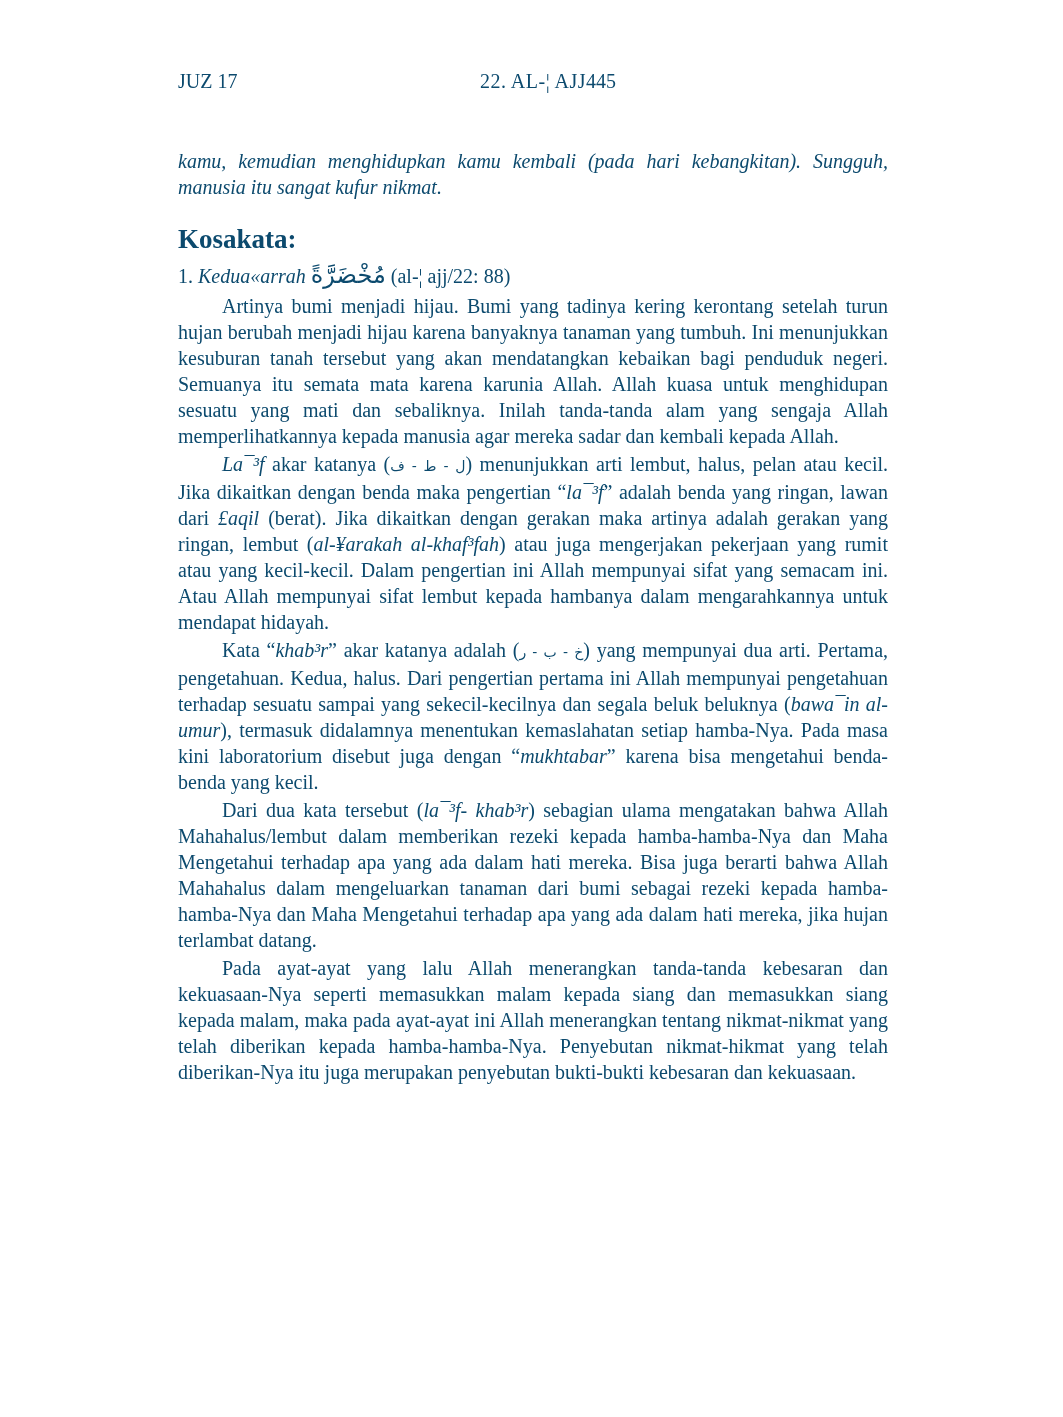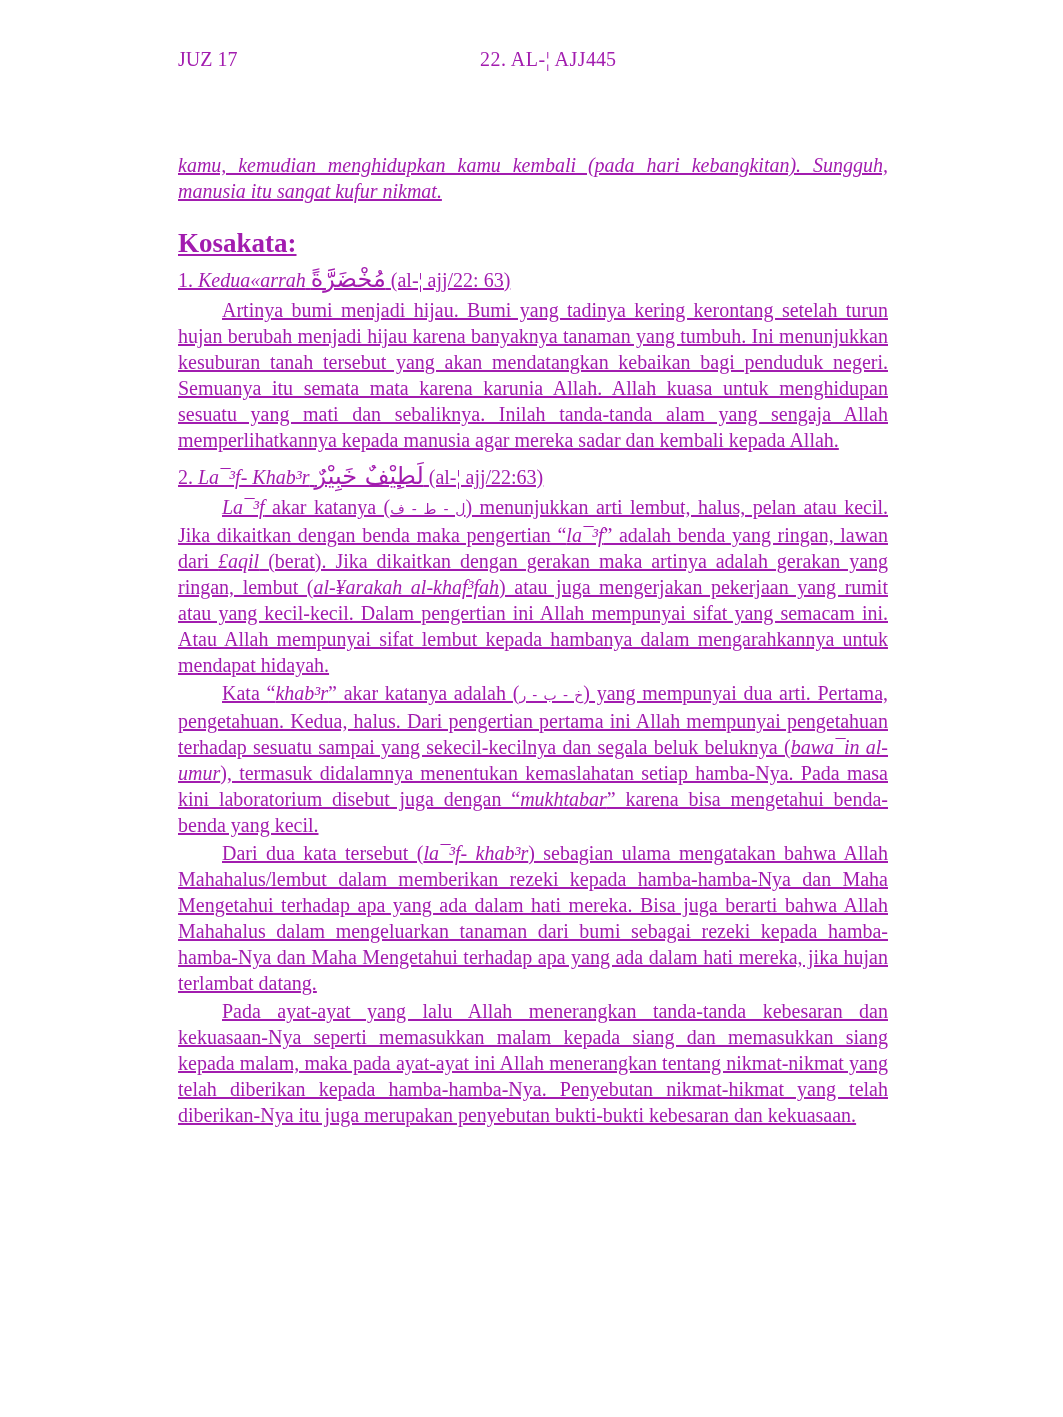--- a/index.html
+++ b/index.html
@@ -6,40 +6,39 @@
     margin: 0;
     padding: 0;
     background: #ffffff;
   }
   .page {
     position: relative;
     width: 1063px;
     height: 1417px;
     margin: 0 auto;
     background: #ffffff;
-    color: #a21caf;
+    color: #0c4a6e;
     font-family: "Liberation Serif", "DejaVu Serif", serif;
     font-size: 20px;
     line-height: 26px;
     box-sizing: border-box;
-    padding: 46px 175px 40px 178px;
+    padding: 68px 175px 40px 178px;
     overflow: hidden;
   }
   .page-header {
     display: grid;
     grid-template-columns: 1fr auto 1fr;
     align-items: baseline;
   }
   .page-header .hdr-left   { text-align: left; }
   .page-header .hdr-center { text-align: left; letter-spacing: 0.5px; }
   .page-header .hdr-right  { }
 
   .page-body {
-    margin-top: 80px;
-    text-decoration: underline;
+    margin-top: 54px;
   }
   p {
     margin: 0;
     text-align: justify;
   }
   .cont-para {
     font-style: italic;
   }
   .section-heading {
     font-size: 27px;
@@ -90,24 +89,23 @@
     <span class="hdr-center">22. AL-¦ AJJ</span>
     <span class="hdr-right">445</span>
   </header>
 
   <main class="page-body">
 
     <p class="cont-para"><span class="seg-i">kamu, kemudian menghidupkan kamu kembali (pada hari kebangkitan). Sungguh, manusia itu sangat kufur nikmat.</span></p>
 
     <h2 class="section-heading">Kosakata:</h2>
 
-    <p class="entry-line"><span class="seg-n">1. </span><span class="seg-i">Kedua«arrah</span><span class="seg-n">  </span><span class="seg-ar">مُخْضَرَّةً</span><span class="seg-n">   (al-¦ ajj/22: 63)</span></p>
+    <p class="entry-line"><span class="seg-n">1. </span><span class="seg-i">Kedua«arrah</span><span class="seg-n">  </span><span class="seg-ar">مُخْضَرَّةً</span><span class="seg-n">   (al-¦ ajj/22: 88)</span></p>
     <p class="body-para"><span class="seg-n">Artinya bumi menjadi hijau. Bumi yang tadinya kering kerontang setelah turun hujan berubah menjadi hijau karena banyaknya tanaman yang tumbuh. Ini menunjukkan kesuburan tanah tersebut yang akan mendatangkan kebaikan bagi penduduk negeri. Semuanya itu semata mata karena karunia Allah. Allah kuasa untuk menghidupan sesuatu yang mati dan sebaliknya. Inilah tanda-tanda alam yang sengaja Allah memperlihatkannya kepada manusia agar mereka sadar dan kembali kepada Allah.</span></p>
 
-    <p class="entry-line"><span class="seg-n">2. </span><span class="seg-i">La¯³f- Khab³r</span><span class="seg-n"> </span><span class="seg-ar">لَطِيْفٌ خَبِيْرٌ</span><span class="seg-n">  (al-¦ ajj/22:63)</span></p>
     <p class="body-para"><span class="seg-i">La¯³f</span><span class="seg-n"> akar katanya (</span><span class="seg-arr">ل - ط - ف</span><span class="seg-n">) menunjukkan arti lembut, halus, pelan atau kecil. Jika dikaitkan dengan benda maka pengertian “</span><span class="seg-i">la¯³f</span><span class="seg-n">” adalah benda yang ringan, lawan dari </span><span class="seg-i">£aqil</span><span class="seg-n"> (berat). Jika dikaitkan dengan gerakan maka artinya adalah gerakan yang ringan, lembut (</span><span class="seg-i">al-¥arakah al-khaf³fah</span><span class="seg-n">) atau juga mengerjakan pekerjaan yang rumit atau yang kecil-kecil. Dalam pengertian ini Allah mempunyai sifat yang semacam ini. Atau Allah mempunyai sifat lembut kepada hambanya dalam mengarahkannya untuk mendapat hidayah.</span></p>
     <p class="body-para"><span class="seg-n">Kata “</span><span class="seg-i">khab³r</span><span class="seg-n">” akar katanya adalah (</span><span class="seg-arr">خ - ب - ر</span><span class="seg-n">) yang mempunyai dua arti. Pertama, pengetahuan. Kedua, halus. Dari pengertian pertama ini Allah mempunyai pengetahuan terhadap sesuatu sampai yang sekecil-kecilnya dan segala beluk beluknya (</span><span class="seg-i">bawa¯in al-umur</span><span class="seg-n">), termasuk didalamnya menentukan kemaslahatan setiap hamba-Nya. Pada masa kini laboratorium disebut juga dengan “</span><span class="seg-i">mukhtabar</span><span class="seg-n">” karena bisa mengetahui benda-benda yang kecil.</span></p>
     <p class="body-para"><span class="seg-n">Dari dua kata tersebut (</span><span class="seg-i">la¯³f- khab³r</span><span class="seg-n">) sebagian ulama mengatakan bahwa Allah Mahahalus/lembut dalam memberikan rezeki kepada hamba-hamba-Nya dan Maha Mengetahui terhadap apa yang ada dalam hati mereka. Bisa juga berarti bahwa Allah Mahahalus dalam mengeluarkan tanaman dari bumi sebagai rezeki kepada hamba-hamba-Nya dan Maha Mengetahui terhadap apa yang ada dalam hati mereka, jika hujan terlambat datang.</span></p>
 
     <div class="munasabah-block">
       <p class="body-para"><span class="seg-n">Pada ayat-ayat yang lalu Allah menerangkan tanda-tanda kebesaran dan kekuasaan-Nya seperti memasukkan malam kepada siang dan memasukkan siang kepada malam, maka pada ayat-ayat ini Allah menerangkan tentang nikmat-nikmat yang telah diberikan kepada hamba-hamba-Nya. Penyebutan nikmat-hikmat yang telah diberikan-Nya itu juga merupakan penyebutan bukti-bukti kebesaran dan kekuasaan.</span></p>
     </div>
 
   </main>
 

